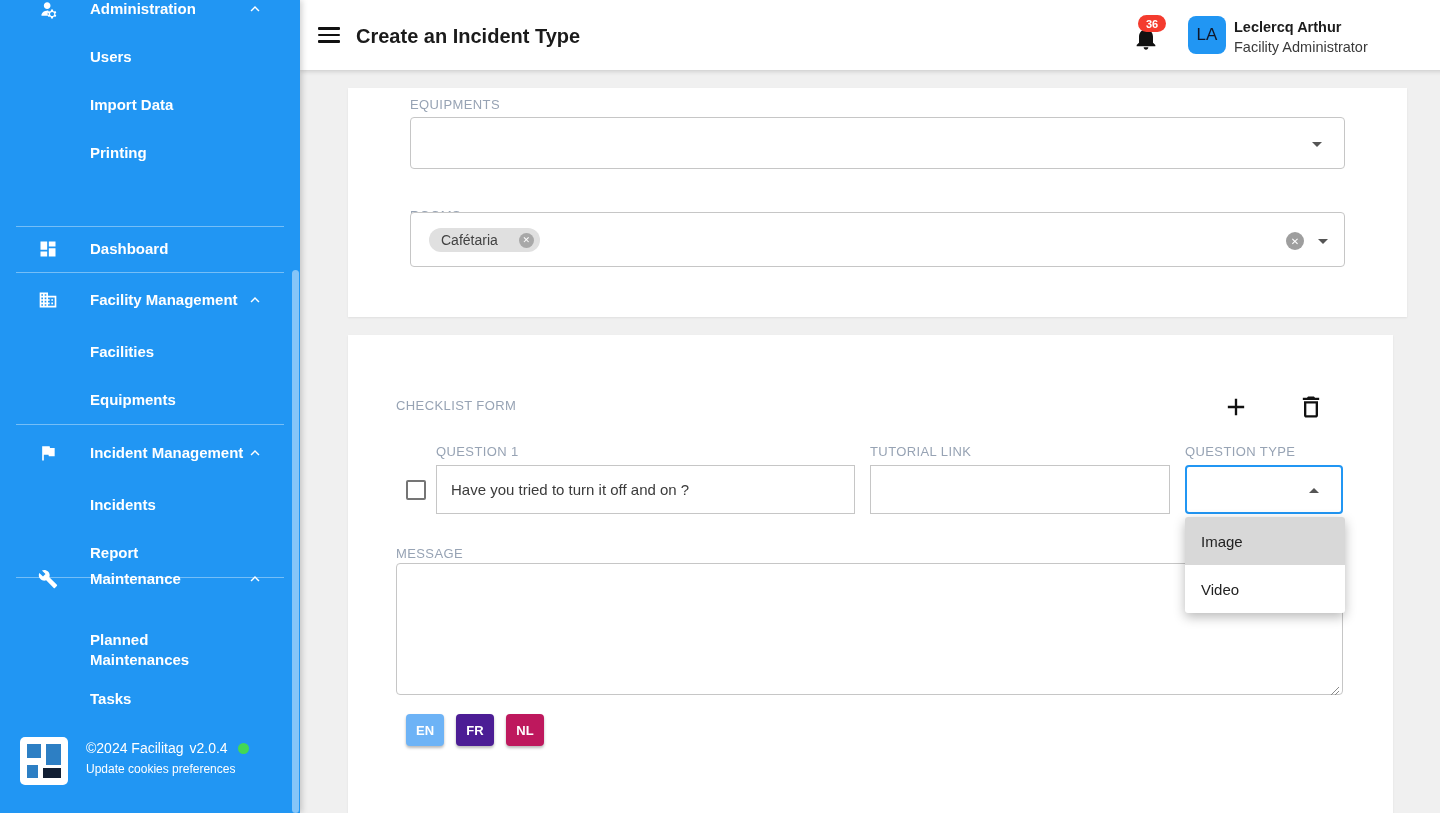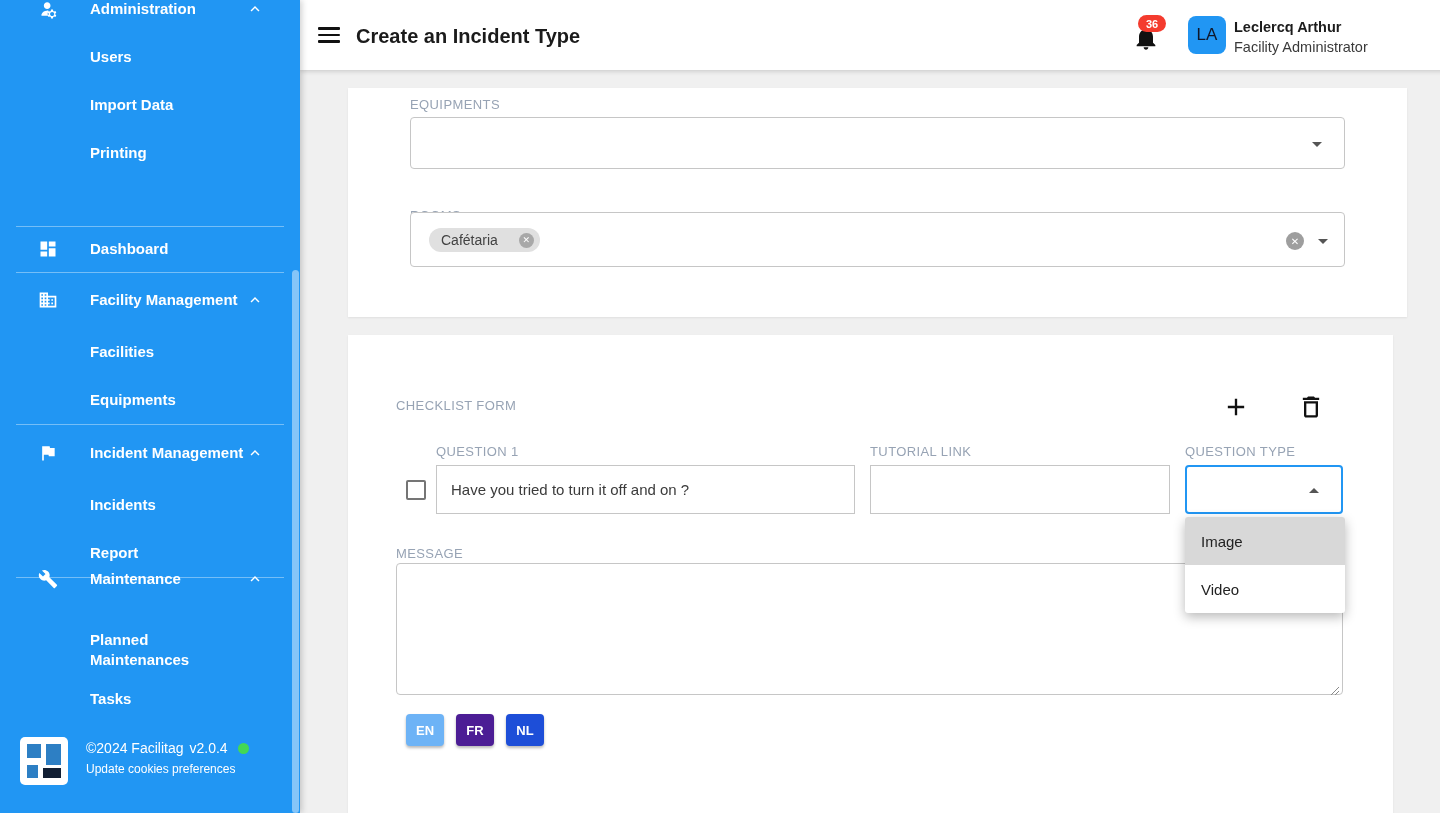--- a/index.html
+++ b/index.html
@@ -302,21 +302,21 @@
     <div class="message-area">
       <span class="resize-handle">
         <svg width="10" height="10">
             <path d="M9 1L1 9M9 5L5 9" stroke="#8a8a8a" stroke-width="1" fill="none"></path>
           </svg>
       </span>
     </div>
 
     <button class="lang-btn" style="left:58px; background:#6db3f6">EN</button>
     <button class="lang-btn" style="left:108px; background:#4c1d95">FR</button>
-    <button class="lang-btn" style="left:158px; background:#1d4ed8">NL</button>
+    <button class="lang-btn" style="left:158px; background:#be185d">NL</button>
   </section>
 
   <div class="ct-menu">
     <div class="ct-item highlight">Image</div>
     <div class="ct-item">Video</div>
   </div>
 
 </div>
 
 </body></html>

